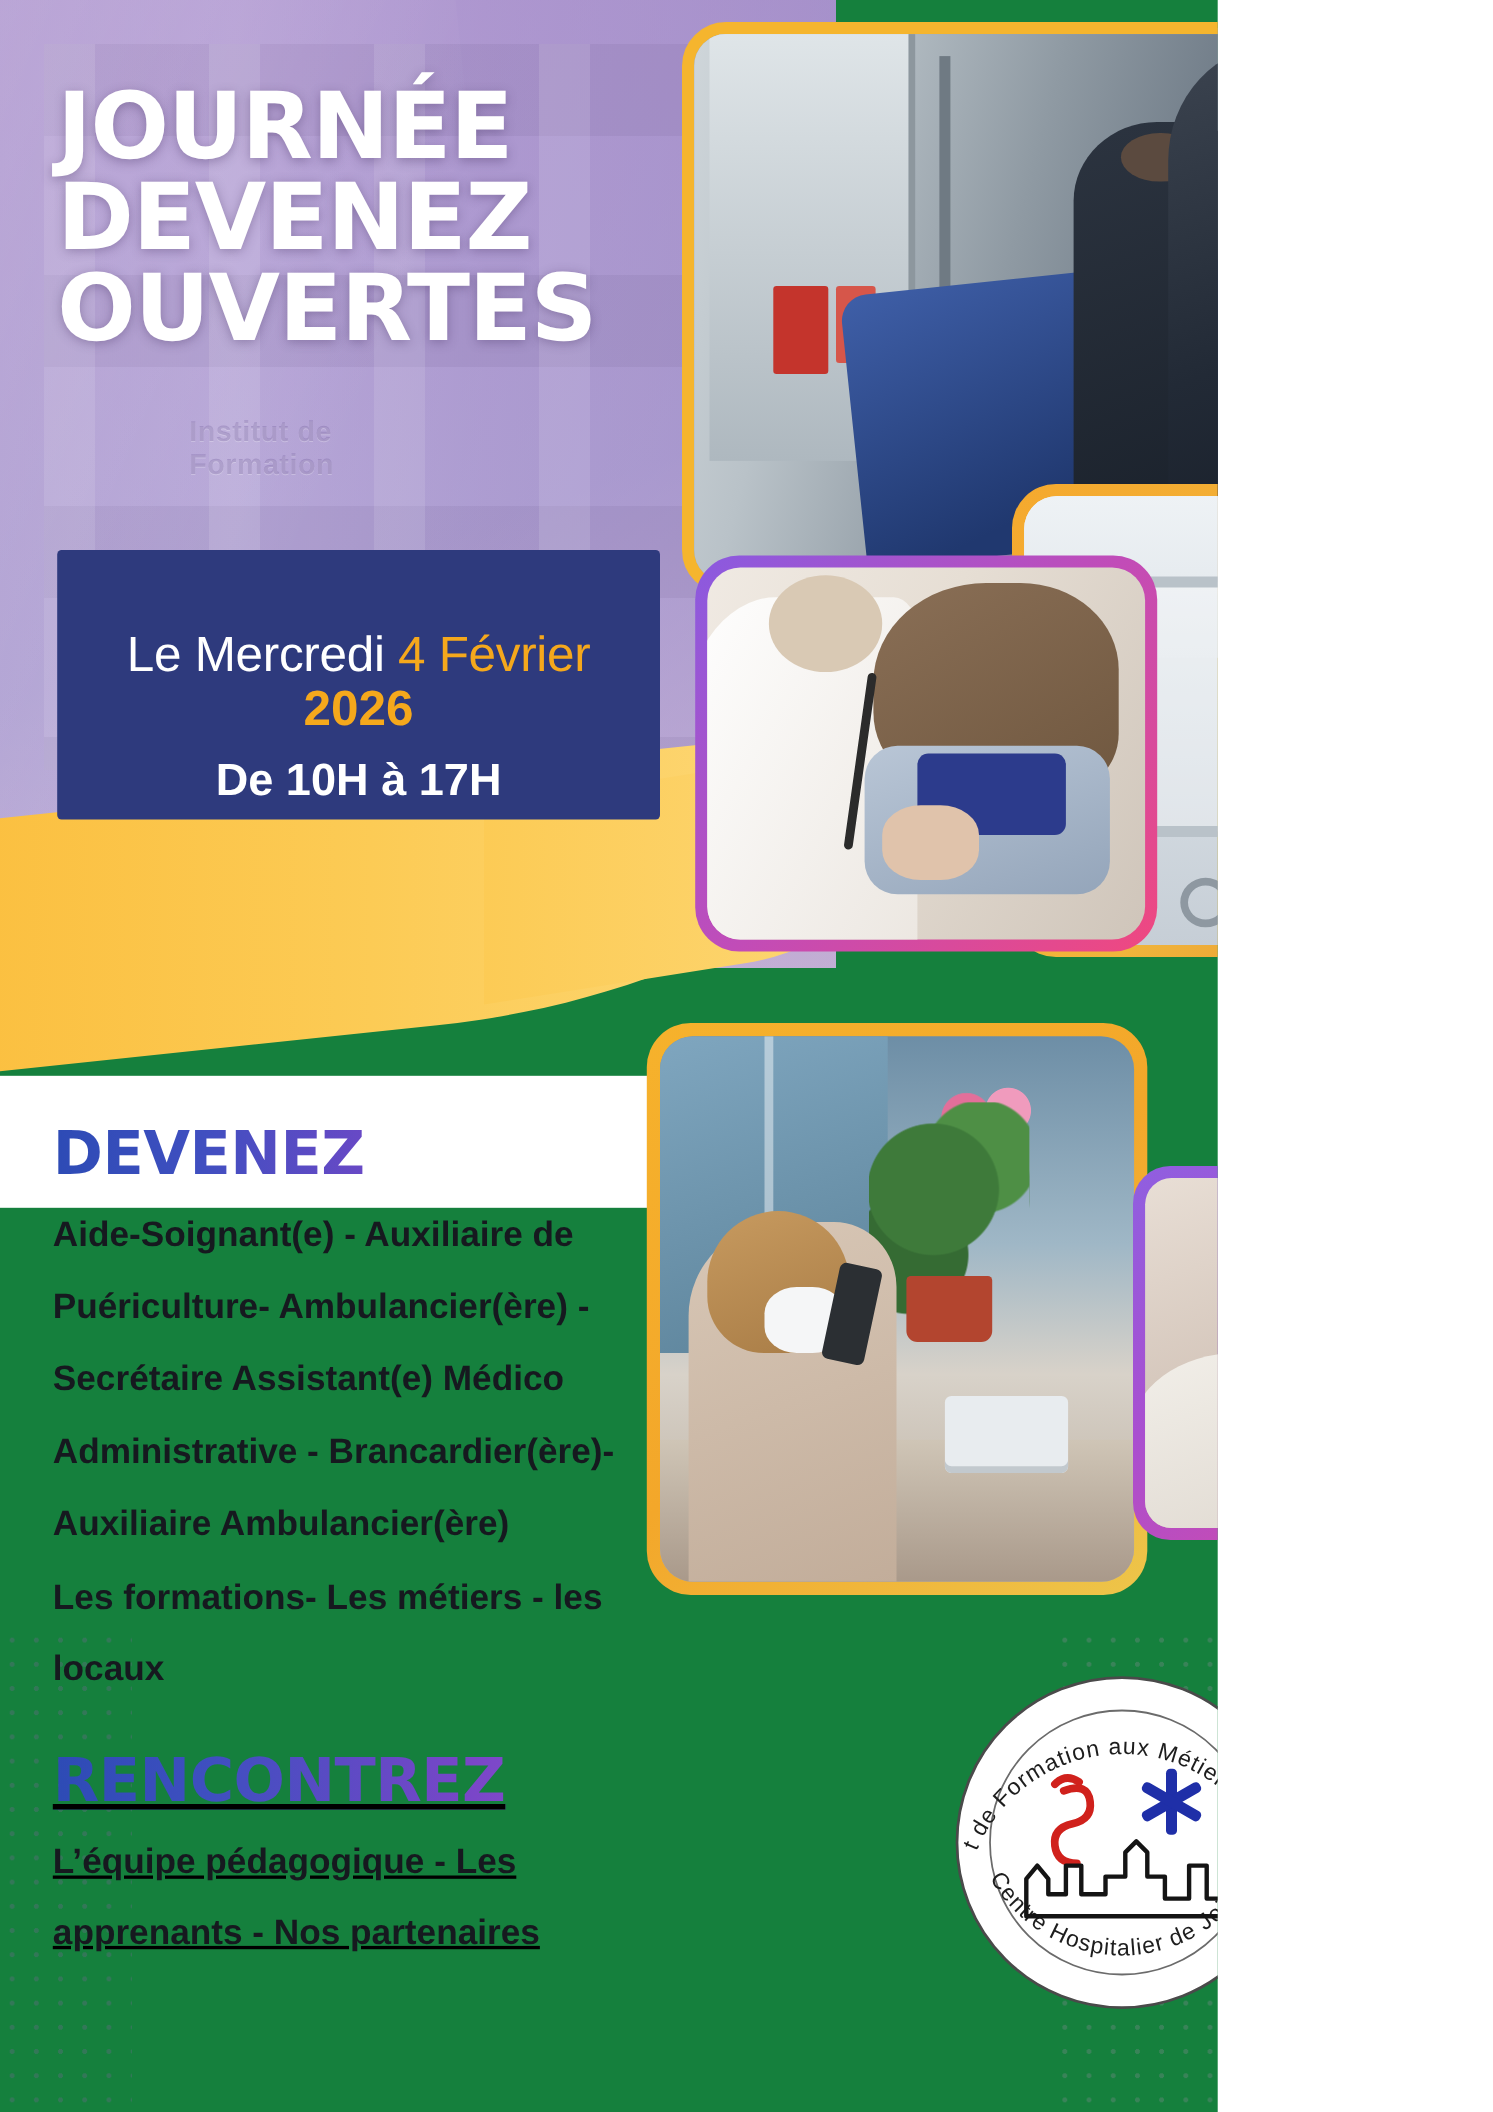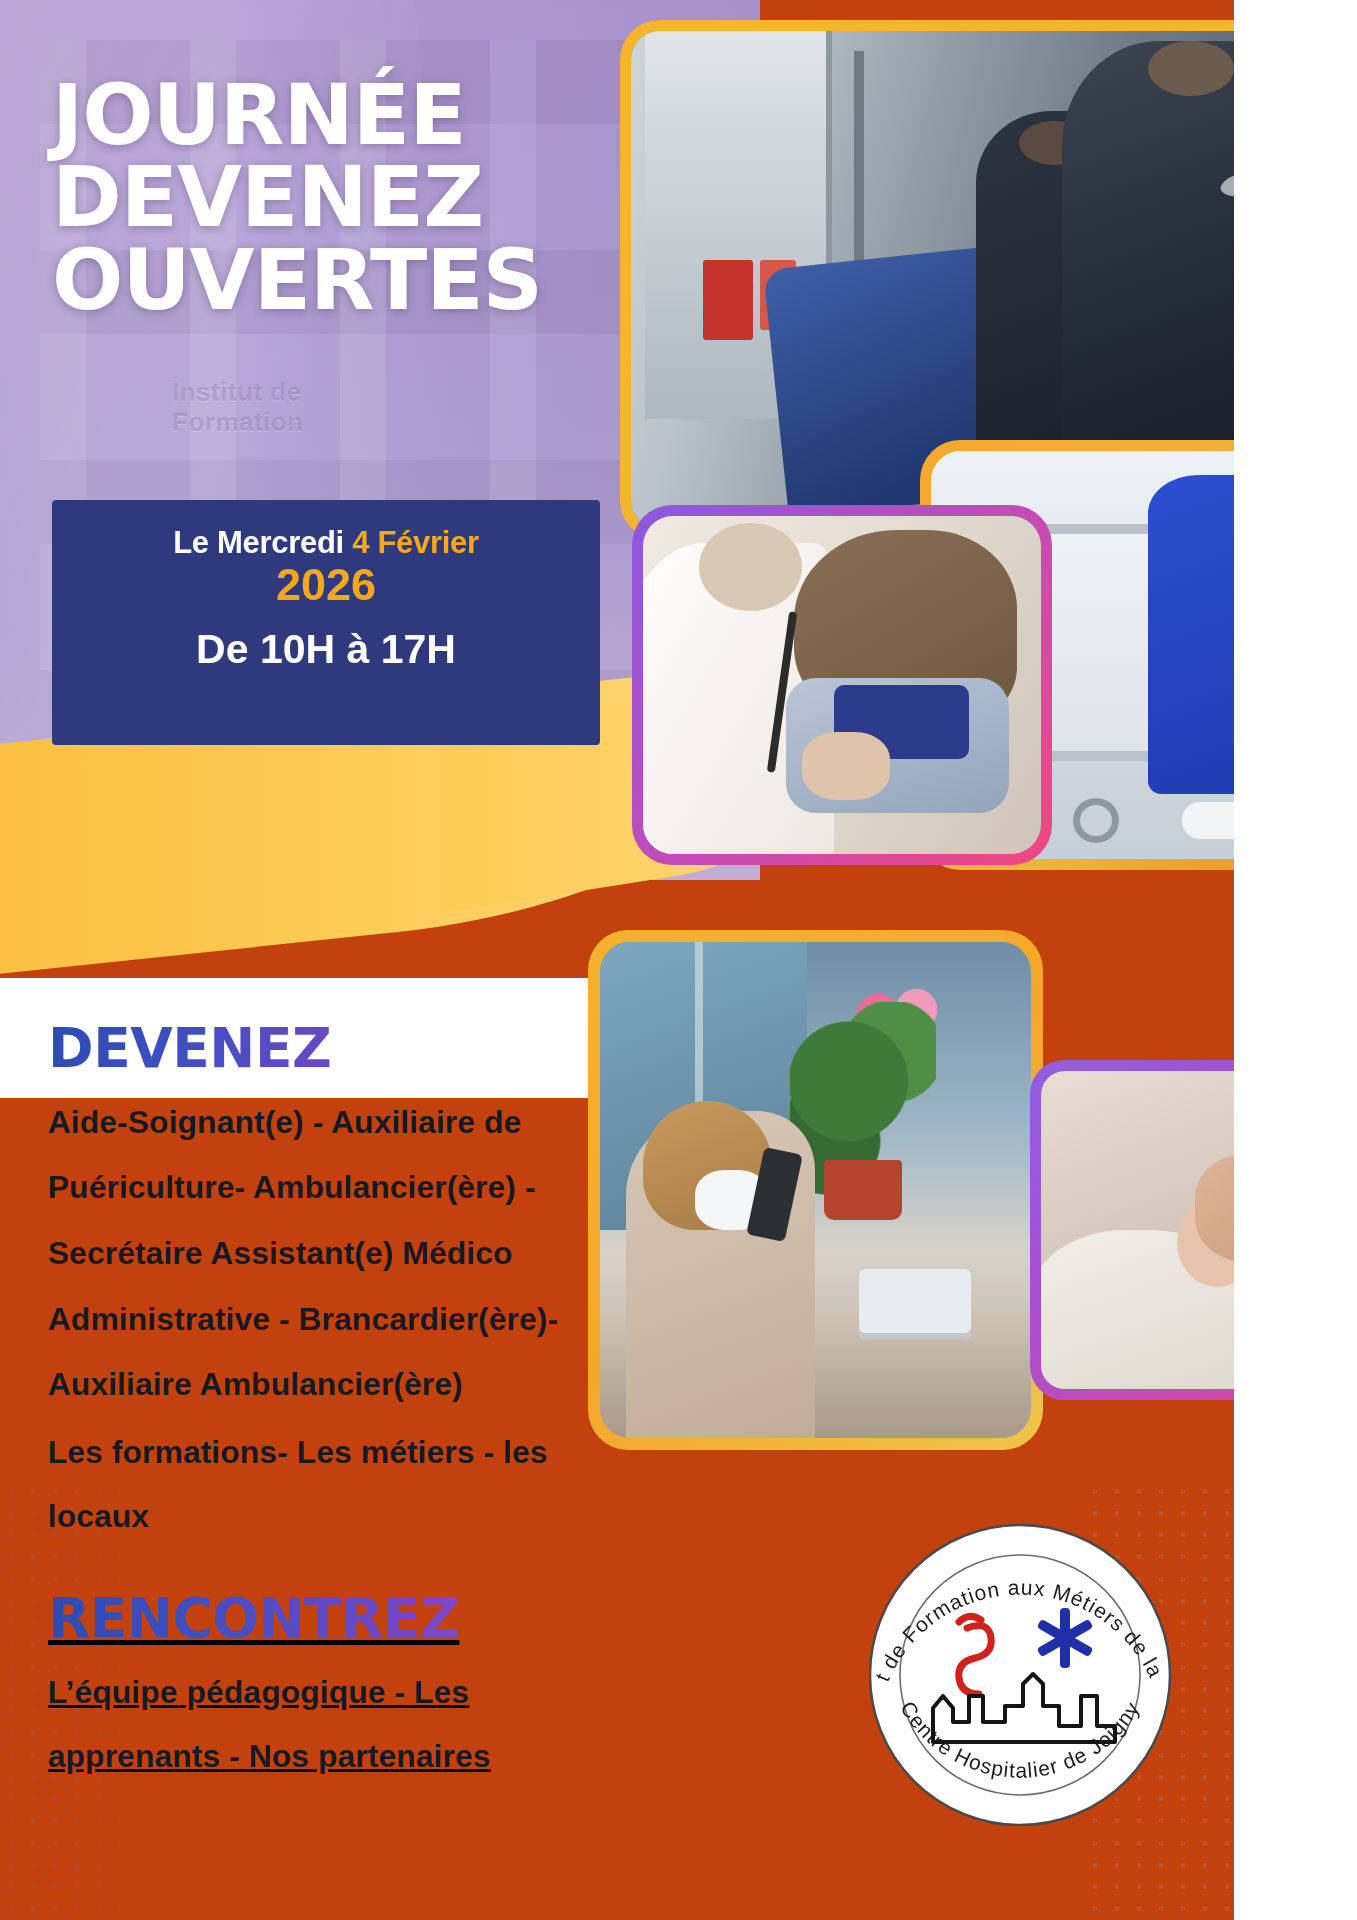--- a/index.html
+++ b/index.html
@@ -6,23 +6,23 @@
   html, body {
     width: 1357px;
     height: 1920px;
     background: #ffffff;
     font-family: "Liberation Sans", sans-serif;
     overflow: hidden;
   }
 
   #poster {
     position: relative;
-    width: 1234px;
+    width: 1107px;
     height: 1920px;
-    background: #c2410c;
+    background: #15803d;
     overflow: hidden;
   }
 
   
   .building-bg {
     position: absolute;
     left: 0; top: 0;
     width: 760px; height: 880px;
     background:
       linear-gradient(160deg, rgba(150,120,200,0.55), rgba(120,110,200,0.35) 55%, rgba(200,180,220,0.45)),
@@ -112,24 +112,25 @@
     position: absolute;
     left: 52px; top: 500px;
     width: 548px; height: 245px;
     background: #2e3a7d;
     border-radius: 4px;
     text-align: center;
     padding-top: 26px;
   }
   .date-line1 {
     color: #ffffff;
-    font-size: 31px;
-    font-weight: 700;
+    font-size: 45px;
+    font-weight: 400;
     line-height: 1.12;
     letter-spacing: -0.3px;
+    margin-top: 44px;
   }
   .date-line1 em { font-style: normal; color: #f5a81c; }
   .date-year {
     color: #f5a81c;
     font-size: 45px;
     font-weight: 700;
     line-height: 1.05;
   }
   .date-hours {
     margin-top: 18px;

